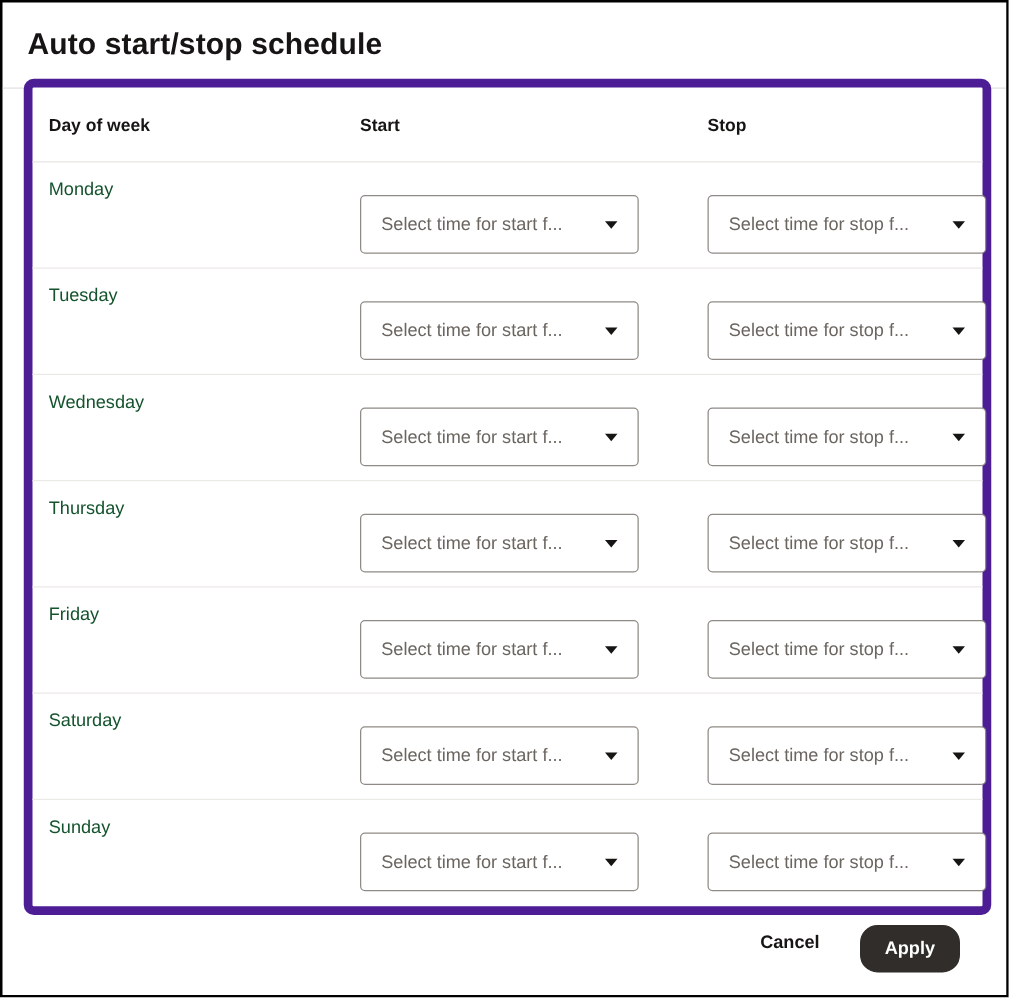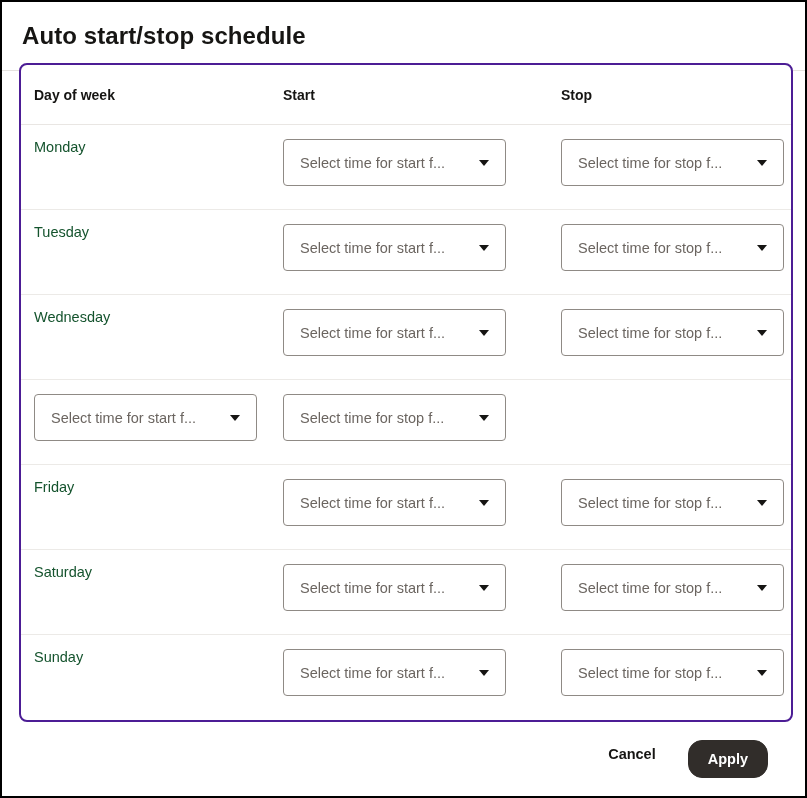--- a/index.html
+++ b/index.html
@@ -29,21 +29,21 @@
     font-weight: 700;
     letter-spacing: 0.1px;
     color: #161513;
   }
   .panel {
     position: absolute;
     left: 17px;
     top: 61px;
     width: 774px;
     background: #ffffff;
-    border: 2px solid #4c1d95;
+    border: 7px solid #4c1d95;
     border-radius: 8px;
   }
   .grid-row {
     display: grid;
     grid-template-columns: 249px 278px auto;
     padding: 0 13px;
   }
   .thead {
     height: 60px;
     align-items: center;
@@ -59,21 +59,21 @@
     border-bottom: 1px solid #eceae7;
     align-items: start;
   }
   .row:last-child { border-bottom: none; }
   .day {
     padding-top: 14px;
     font-size: 14.5px;
     color: #14532d;
   }
   .select {
-    margin-top: 14px;
+    margin-top: 26px;
     width: 223px;
     height: 47px;
     background: #ffffff;
     border: 1px solid #8f8a85;
     border-radius: 4px;
     display: flex;
     align-items: center;
     justify-content: space-between;
     padding: 0 16px;
     cursor: pointer;
@@ -183,20 +183,21 @@
       </div>
       <div class="cell">
         <div class="select">
           <span class="select-text">Select time for stop f...</span>
           <span class="caret"></span>
         </div>
       </div>
     </div>
 
     <div class="grid-row row">
+      <div class="day">Thursday</div>
       <div class="cell">
         <div class="select">
           <span class="select-text">Select time for start f...</span>
           <span class="caret"></span>
         </div>
       </div>
       <div class="cell">
         <div class="select">
           <span class="select-text">Select time for stop f...</span>
           <span class="caret"></span>

